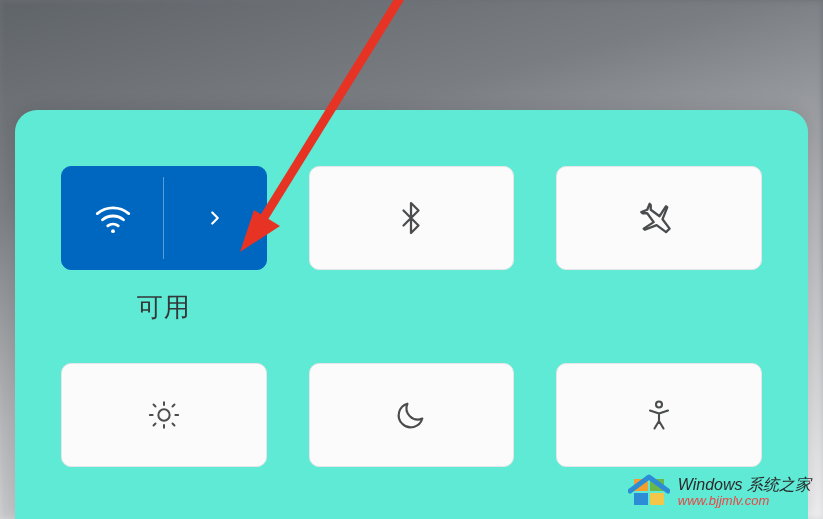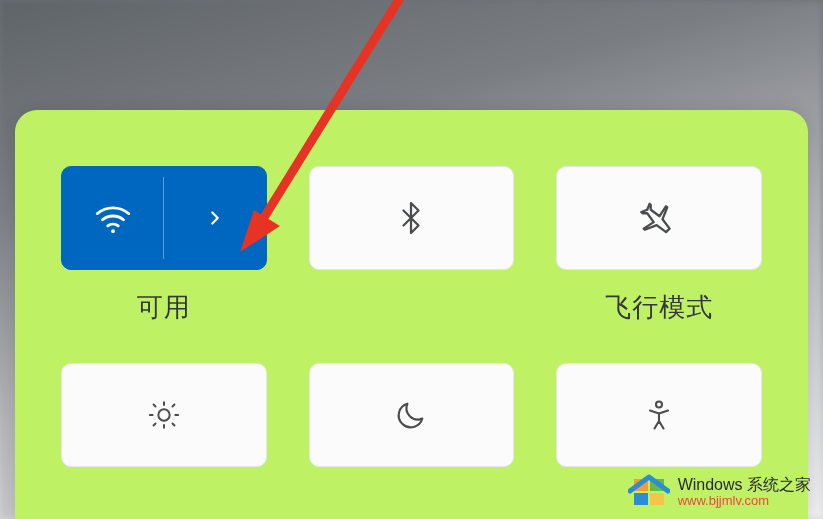--- a/index.html
+++ b/index.html
@@ -16,21 +16,21 @@
       inset: 0;
       background: linear-gradient(165deg, #5f6469 0%, #7a7e83 28%, #b5b6b9 58%, #f0f0f2 100%);
       filter: blur(3px);
     }
     .panel {
       position: absolute;
       left: 15px;
       right: 15px;
       top: 110px;
       bottom: 0;
-      background: #bef264;
+      background: #5eead4;
       border-radius: 22px 22px 0 0;
       box-shadow: 0 0 18px rgba(0,0,0,0.12);
       padding: 56px 46px 0;
     }
     .tiles-grid {
       display: grid;
       grid-template-columns: repeat(3, 1fr);
       gap: 38px 42px;
     }
     .tile-group {
@@ -92,20 +92,21 @@
     }
     
     .watermark {
       position: absolute;
       right: 12px;
       bottom: 6px;
       display: flex;
       align-items: center;
       gap: 8px;
       z-index: 60;
+      font-style: italic;
     }
     .wm-logo {
       width: 42px;
       height: 42px;
       flex-shrink: 0;
     }
     .wm-text {
       display: flex;
       flex-direction: column;
       line-height: 1.1;
@@ -156,21 +157,20 @@
     </div>
 
     <div class="tile-group">
       <div class="tile">
         <span class="icon">
           <svg width="40" height="40" viewBox="0 0 24 24" fill="none" stroke="#4b4c4d" stroke-width="1.4" stroke-linejoin="round">
             <path d="M21 12l-7-1-3-7h-1l1.5 7L5 12l-2-2H2l1.5 3.5L2 17h1l2-2 6.5 1-1.5 7h1l3-7 7-1v-2z" transform="rotate(45 12 12)"></path>
           </svg>
         </span>
       </div>
-      <div class="tile-label">飞行模式</div>
     </div>
 
     <div class="tile-group">
       <div class="tile">
         <span class="icon">
           <svg width="34" height="34" viewBox="0 0 24 24" fill="none" stroke="#4b4c4d" stroke-width="1.4" stroke-linecap="round">
             <circle cx="12" cy="12" r="4"></circle>
             <path d="M12 3v2M12 19v2M4 12H2M22 12h-2M6 6l-1.4-1.4M19.4 19.4L18 18M6 18l-1.4 1.4M19.4 4.6L18 6"></path>
           </svg>
         </span>

